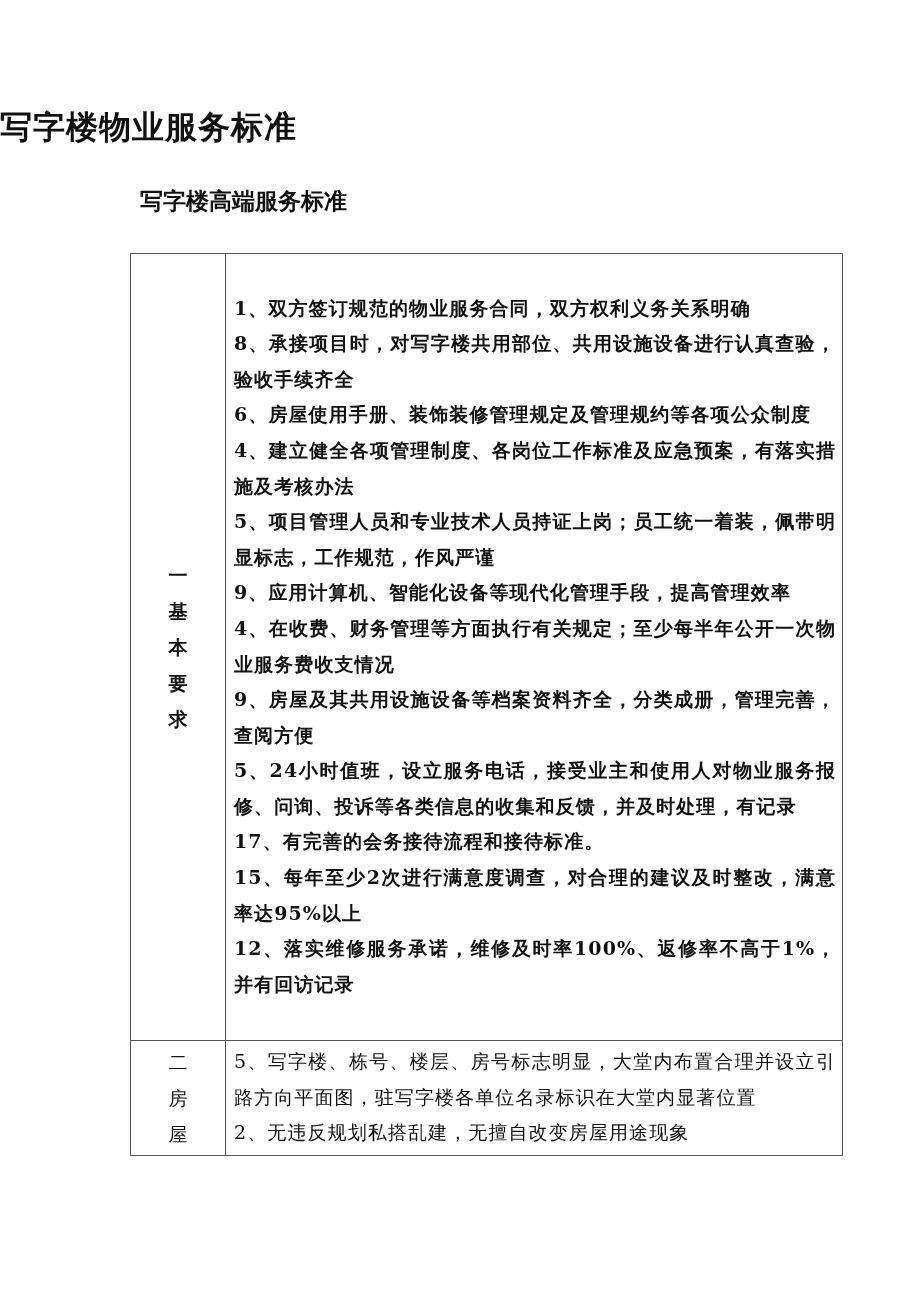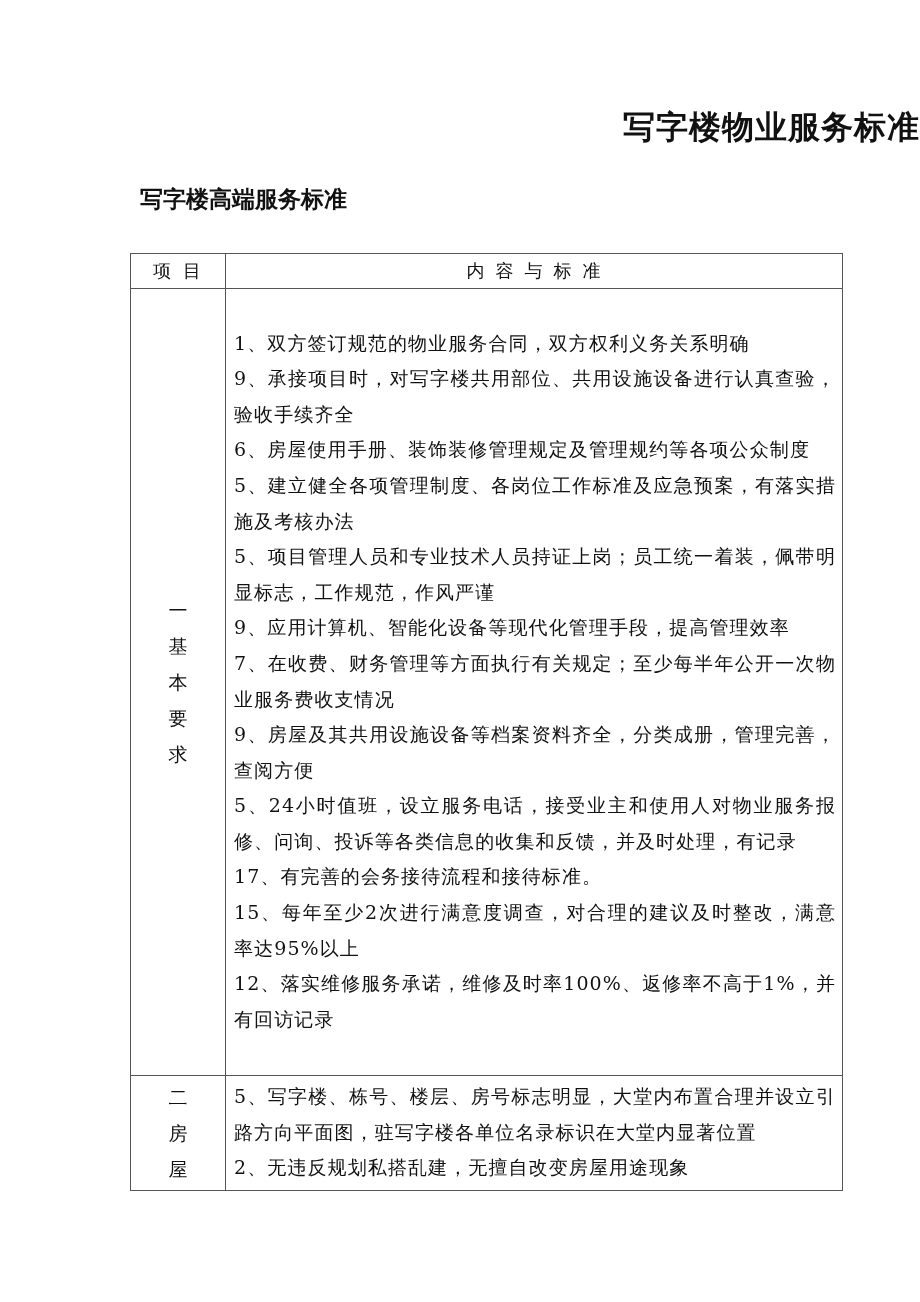--- a/index.html
+++ b/index.html
@@ -1,72 +1,68 @@
 <!DOCTYPE html>
 <html><head>
 <meta charset="utf-8">
 <style>
   html, body { margin: 0; padding: 0; background: #ffffff; }
   body { width: 920px; height: 1302px; position: relative; overflow: hidden;
          font-family: "DejaVu Serif", "Liberation Serif", serif; color: #111; }
-  .title { position: absolute; top: 103px; left: 0; width: 920px; text-align: right;
+  .title { position: absolute; top: 103px; left: 0; width: 920px; text-align: left;
            font-family: "DejaVu Sans", "Liberation Sans", sans-serif; font-weight: bold;
            font-size: 32px; letter-spacing: 1px; line-height: 48px; }
   .subtitle { position: absolute; top: 183px; left: 140px;
-              font-family: Liberation Mono, monospace; font-weight: bold;
+              font-family: Liberation Sans, sans-serif; font-weight: bold;
               font-size: 23px; line-height: 36px; }
   table.std { position: absolute; top: 253px; left: 130px; width: 712px;
               border-collapse: collapse; table-layout: fixed; }
   table.std td, table.std th { border: 1.5px solid #555; padding: 0; vertical-align: middle; }
   col.c1 { width: 95px; }
   col.c2 { width: 617px; }
   .hdr th { height: 34px; font-weight: normal; font-size: 18px; text-align: center; }
   .hdr .h1 { letter-spacing: 12px; padding-left: 10px; }
   .hdr .h2 { letter-spacing: 11px; padding-left: 10px; }
   .label-cell { text-align: center; font-size: 19px; }
   .label-cell span { display: block; line-height: 36px; }
   .content-cell { padding: 3px 6px 4px 8px !important; font-size: 19px; line-height: 35.6px;
                   letter-spacing: 1.1px; text-align: justify; }
   .content-cell p { margin: 0; }
-  .row1 td { height: 779px; }
+  .row1 td { height: 779px; font-weight: bold; }
   .row2 td { height: 106px; }
 </style>
 </head>
 <body>
 
 <div class="title">写字楼物业服务标准</div>
 <div class="subtitle">写字楼高端服务标准</div>
 
 <table class="std">
   <colgroup>
       <col class="c1">
       <col class="c2">
     </colgroup>
   <tbody>
-      <tr class="hdr">
-    <th class="h1">项目</th>
-    <th class="h2">内容与标准</th>
-  </tr>
 
   <tr class="row1">
     <td class="label-cell">
       <span>一</span>
       <span>基</span>
       <span>本</span>
       <span>要</span>
       <span>求</span>
     </td>
     <td class="content-cell">
       <p>1、双方签订规范的物业服务合同，双方权利义务关系明确</p>
-      <p>9、承接项目时，对写字楼共用部位、共用设施设备进行认真查验，验收手续齐全</p>
+      <p>8、承接项目时，对写字楼共用部位、共用设施设备进行认真查验，验收手续齐全</p>
       <p>6、房屋使用手册、装饰装修管理规定及管理规约等各项公众制度</p>
-      <p>5、建立健全各项管理制度、各岗位工作标准及应急预案，有落实措施及考核办法</p>
+      <p>4、建立健全各项管理制度、各岗位工作标准及应急预案，有落实措施及考核办法</p>
       <p>5、项目管理人员和专业技术人员持证上岗；员工统一着装，佩带明显标志，工作规范，作风严谨</p>
       <p>9、应用计算机、智能化设备等现代化管理手段，提高管理效率</p>
-      <p>7、在收费、财务管理等方面执行有关规定；至少每半年公开一次物业服务费收支情况</p>
+      <p>4、在收费、财务管理等方面执行有关规定；至少每半年公开一次物业服务费收支情况</p>
       <p>9、房屋及其共用设施设备等档案资料齐全，分类成册，管理完善，查阅方便</p>
       <p>5、24小时值班，设立服务电话，接受业主和使用人对物业服务报修、问询、投诉等各类信息的收集和反馈，并及时处理，有记录</p>
       <p>17、有完善的会务接待流程和接待标准。</p>
       <p>15、每年至少2次进行满意度调查，对合理的建议及时整改，满意率达95%以上</p>
       <p>12、落实维修服务承诺，维修及时率100%、返修率不高于1%，并有回访记录</p>
     </td>
   </tr>
 
   <tr class="row2">
     <td class="label-cell">

